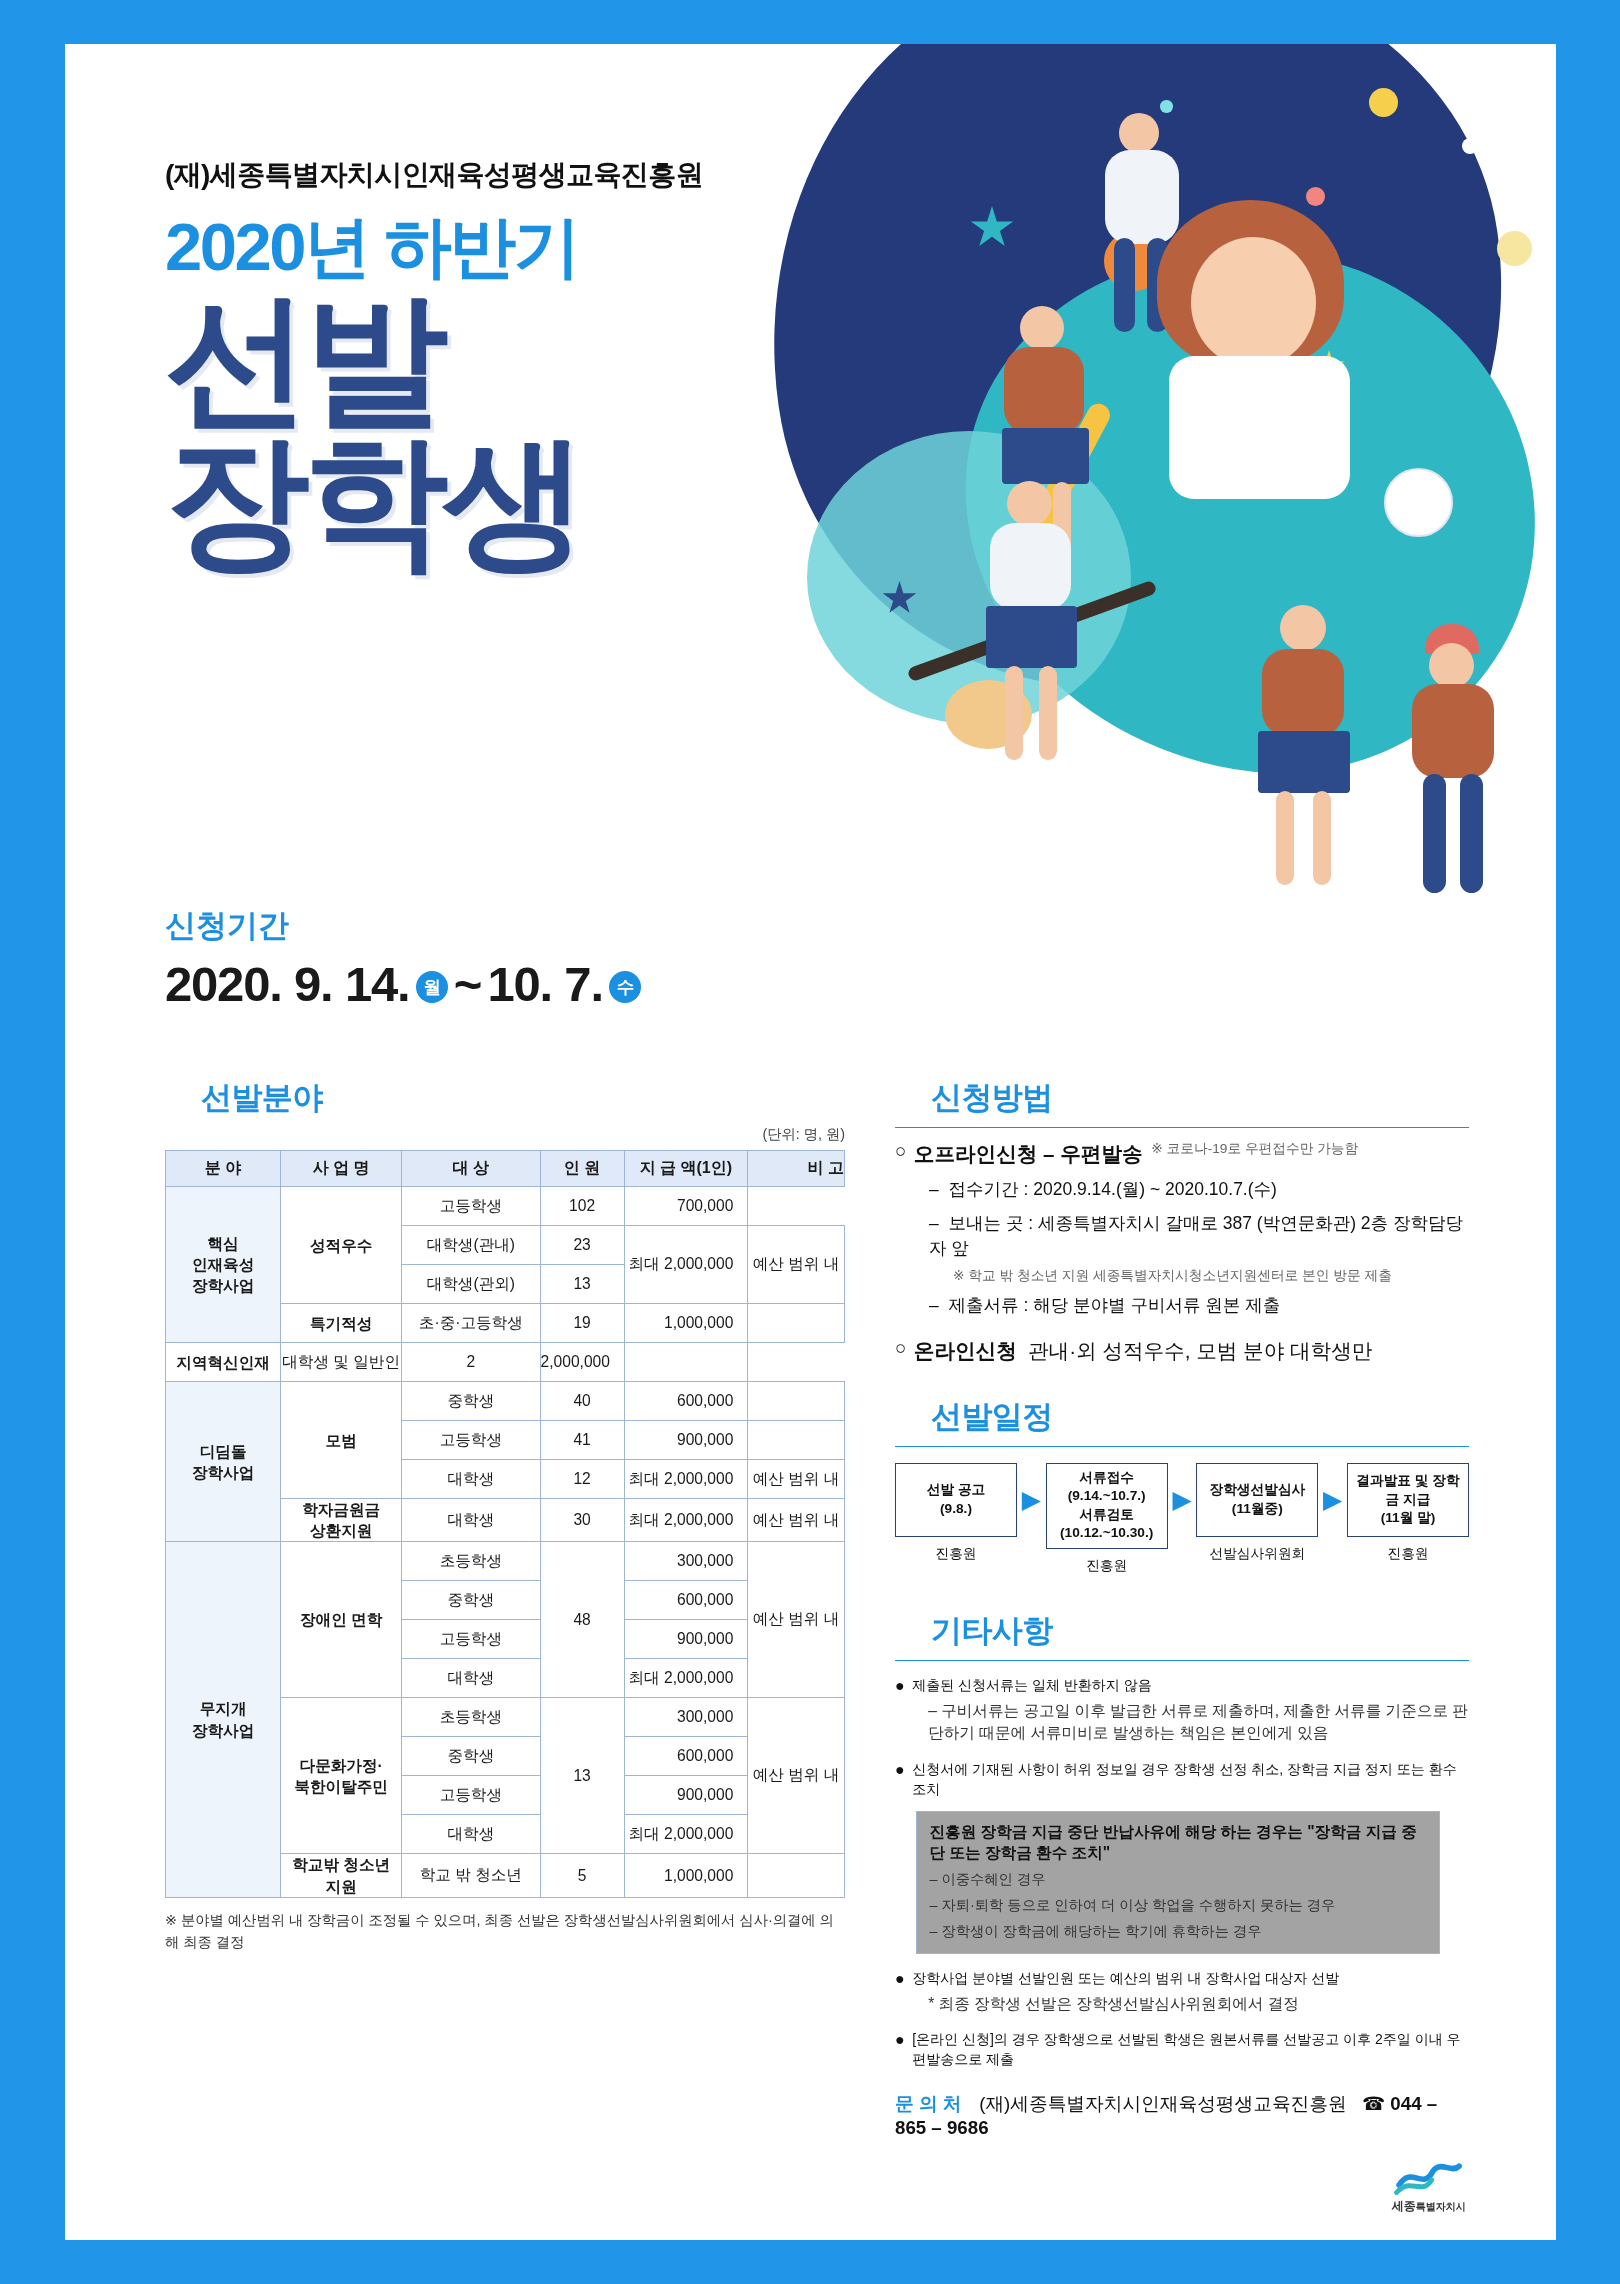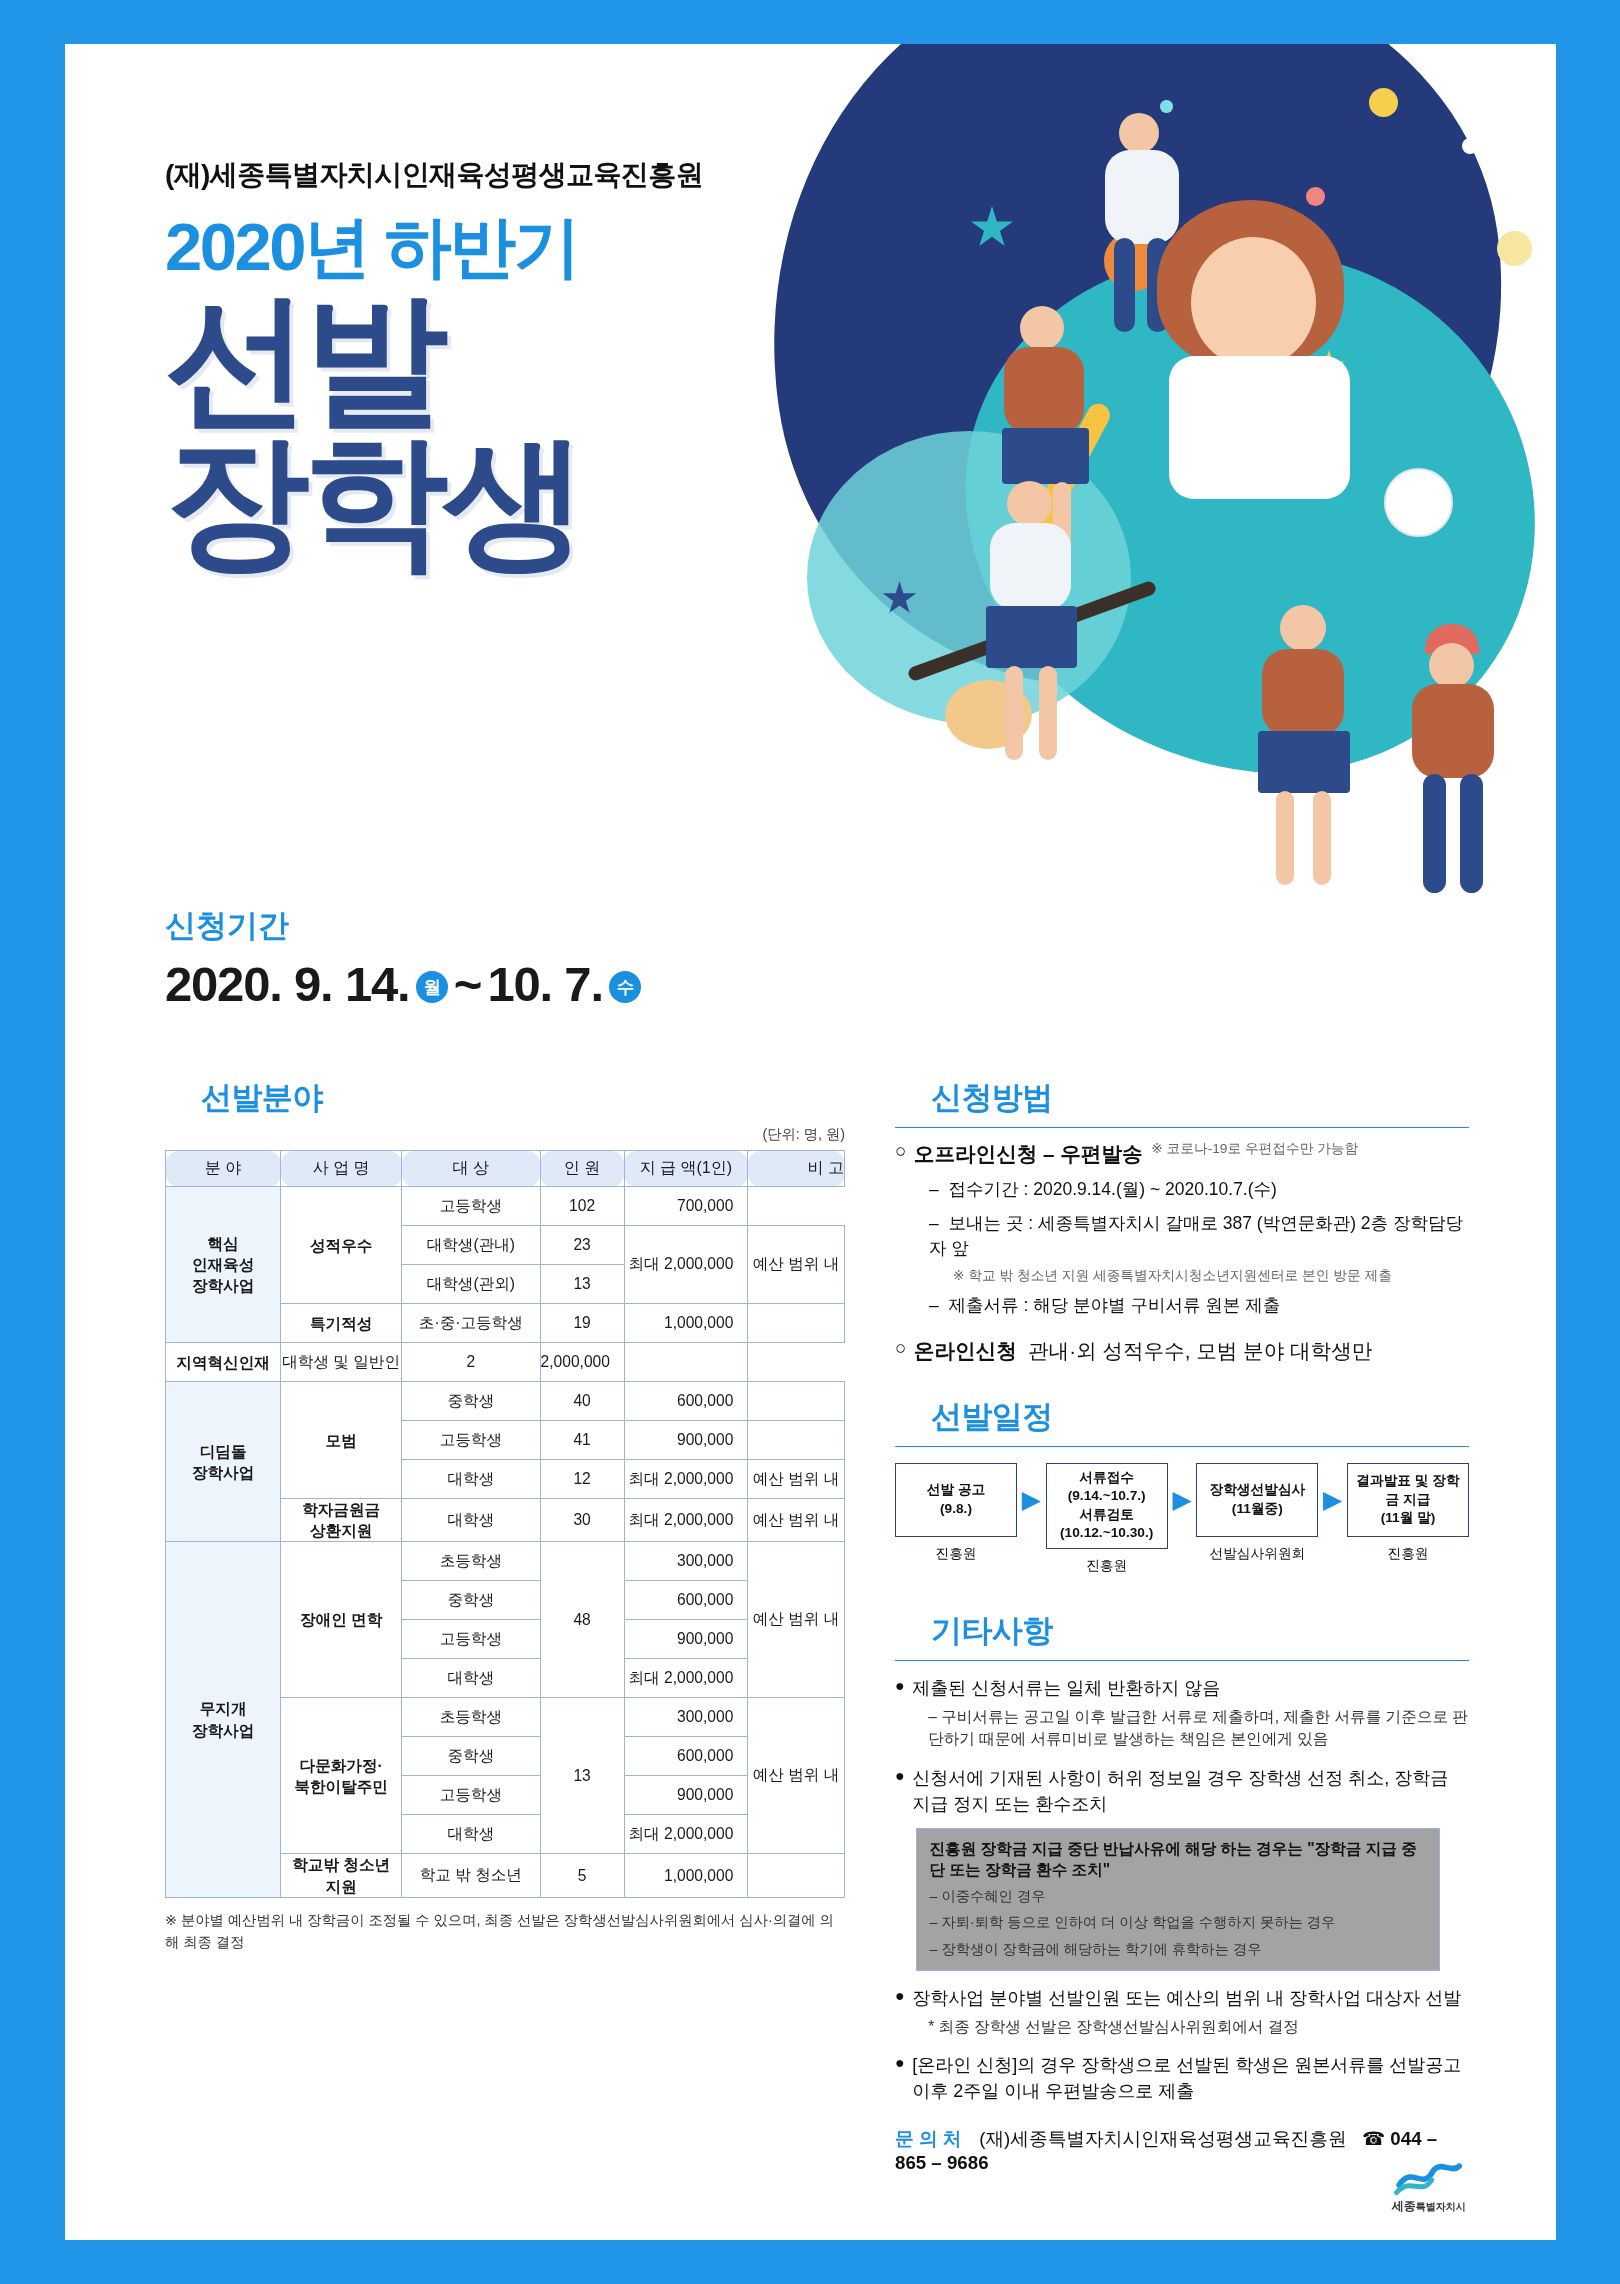--- a/index.html
+++ b/index.html
@@ -98,21 +98,21 @@
   table.sel {
     width: 680px; border-collapse: collapse; margin-top: 6.2px;
     font-size: 15.6px;
   }
   table.sel th, table.sel td {
     border: 0.6px solid #9fb5d8; text-align: center; color:#1a1a1a;
     padding: 0;
     height: 39px;
   }
   table.sel thead th {
-    background: #dfe9f7; font-weight: normal; height: 36px; font-size: 16px; border-radius: 13px;
+    background: #dfe9f7; font-weight: bold; height: 36px; font-size: 16px;
   }
   table.sel td.amt { text-align: right; padding-right: 13.7px; }
   table.sel td.cat { background: #eef4fb; font-weight: bold; line-height:1.35; }
   table.sel td.biz { background: #ffffff; font-weight: bold; line-height:1.35; }
   .foot-note { margin-top: 12.5px; font-size: 14.3px; color: #333; line-height: 1.5; }
 
   
   .rline { border-top: 1.9px solid #1b8fe0; margin-top: 7.5px; }
   .blk { margin-top: 12.5px; }
   .item-o { display: flex; margin-top: 11.2px; }
@@ -135,21 +135,21 @@
   .fcol { display:flex; flex-direction: column; align-items:center; }
   .fcap { font-size: 13.7px; color:#111; margin-top: 8.7px; }
   .farrow {
     width: 29px; display:flex; align-items:center; justify-content:center;
     height: 74px; color:#1b8fe0; font-size: 25px; font-weight: bold;
   }
 
   
   .bullet { display:flex; margin-top: 13.7px; }
   .bdot { color:#111; font-size: 16px; margin-right: 7.5px; line-height:1.4;}
-  .btxt { font-size: 18px; color:#111; line-height:1.45; }
+  .btxt { font-size: 14px; color:#111; line-height:1.45; }
   .bsub { font-size: 15.6px; color:#333; line-height:1.45; margin: 5px 0 0 16px; }
   .boxnote {
     margin: 11.2px 0 0 21px; border: 1.2px solid #9fb5d8; background:#a3a3a3;
     padding: 10px 12.5px; width: 524px;
   }
   .boxnote .bn-t { font-size: 15.6px; font-weight: bold; color:#111; }
   .boxnote .bn-l { font-size: 14.3px; color:#333; margin-top: 5px; line-height:1.5; }
   .contact { margin-top: 21px; font-size: 18.7px; font-weight: bold; color:#1b8fe0; }
   .contact span.plain { color:#111; font-weight: bold; }
 

